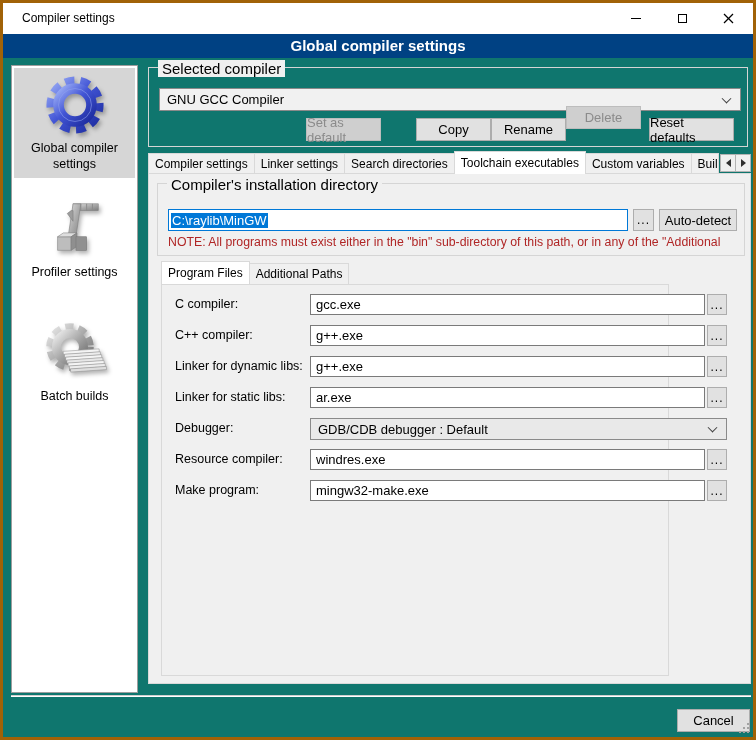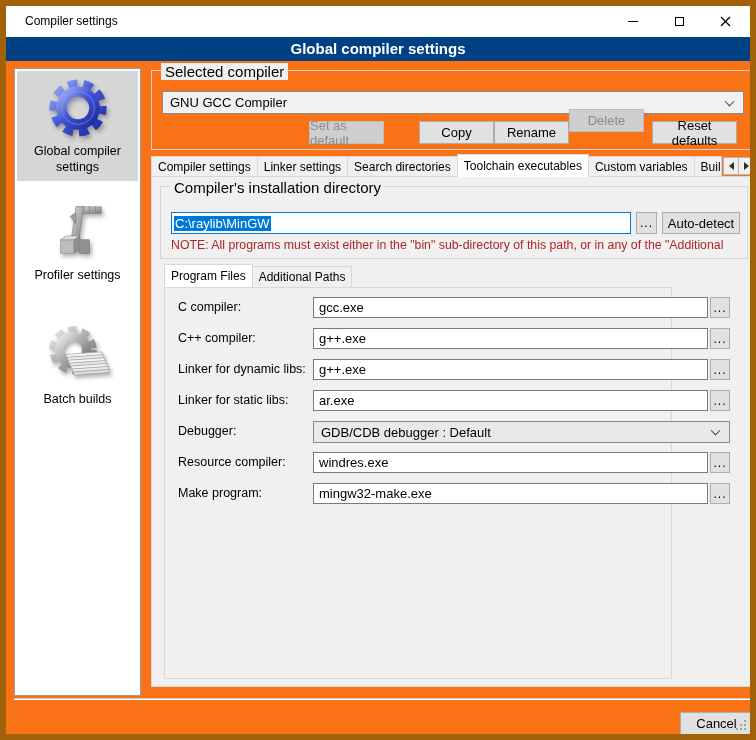--- a/index.html
+++ b/index.html
@@ -1,19 +1,19 @@
 <!DOCTYPE html>
 <html><head>
 <meta charset="utf-8">
 <style>
   * { margin:0; padding:0; box-sizing:border-box; }
   html,body { width:756px; height:740px; background:#d0d0d0; }
   body { font-family:"Liberation Sans", sans-serif; }
-  .window{ position:relative; width:756px; height:740px; background:#f97316;
-           border:6px solid #a16207; overflow:hidden;text-decoration:underline; }
+  .window{ position:relative; width:756px; height:740px; background:#0f766e;
+           border:3px solid #a16207; overflow:hidden;text-decoration:underline; }
 
   
   .titlebar{ position:absolute; left:0; top:0; right:0; height:31px; background:#ffffff; }
   .title{ position:absolute; left:19px; top:8px; font-size:12px; color:#000; }
   .capbtns{ position:absolute; right:2px; top:0; height:31px; display:flex; }
   .cap{ width:46px; height:31px; display:flex; align-items:center; justify-content:center; }
   .dash{ width:10px; height:1px; background:#000; }
   .sq{ width:9px; height:9px; border:1px solid #000; }
 
   
@@ -178,21 +178,21 @@
   <div class="group g-selcomp">
     <span class="group-label">Selected compiler</span>
     <div class="combo" style="left:10px; top:20px; width:582px; height:23px;">
       <span>GNU GCC Compiler</span>
       <span class="chev"></span>
     </div>
     <div class="btn disabled" style="left:157px; top:50px; width:75px; height:23px;">Set as default</div>
     <div class="btn" style="left:267px; top:50px; width:75px; height:23px;">Copy</div>
     <div class="btn" style="left:342px; top:50px; width:75px; height:23px;">Rename</div>
     <div class="btn disabled" style="left:417px; top:38px; width:75px; height:23px;">Delete</div>
-    <div class="btn" style="left:500px; top:50px; width:85px; height:23px;text-align:center;">Reset defaults</div>
+    <div class="btn" style="left:500px; top:50px; width:85px; height:23px;">Reset defaults</div>
   </div>
 
   <div class="tabstrip">
     <div class="tab">Compiler settings</div>
     <div class="tab">Linker settings</div>
     <div class="tab">Search directories</div>
     <div class="tab active">Toolchain executables</div>
     <div class="tab">Custom variables</div>
     <div class="tab tab-build">Build options</div>
     <div class="tab-arrows">

